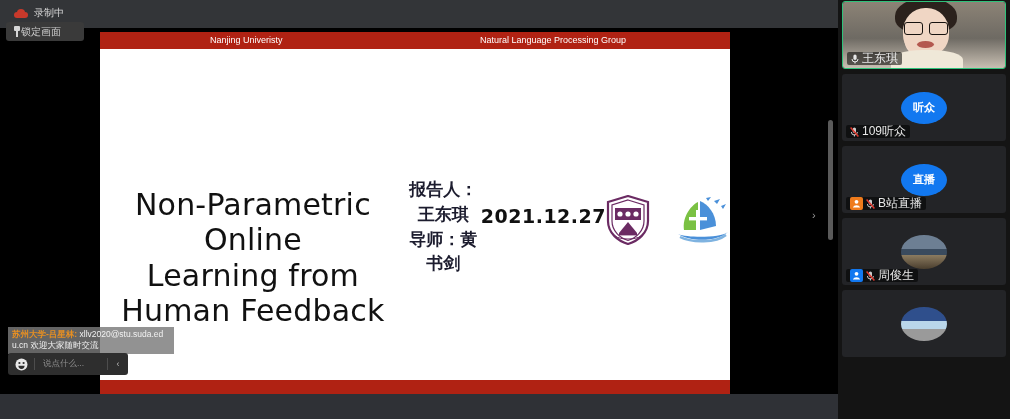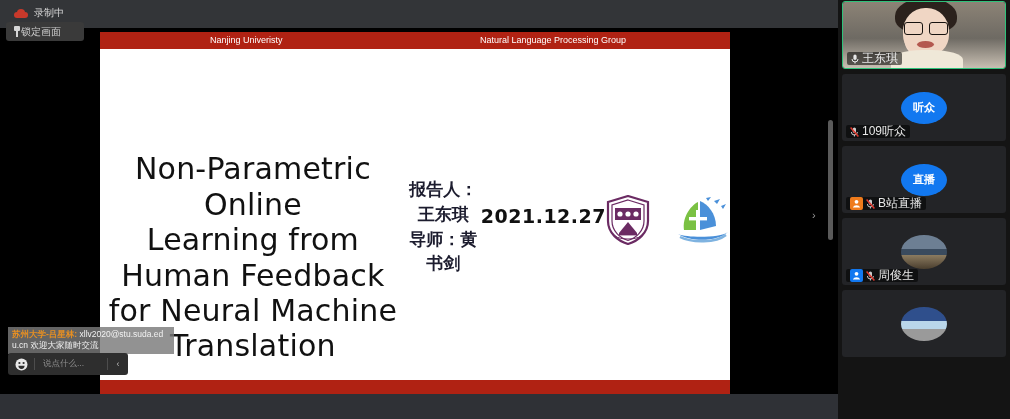--- a/index.html
+++ b/index.html
@@ -239,21 +239,20 @@
       <div class="slide-header">
         <span class="sh-left">Nanjing Univeristy</span>
         <span class="sh-right">Natural Language Processing Group</span>
       </div>
 
       <div class="slide-body">
 
         <div class="slide-title">
           <div>Non-Parametric Online</div>
           <div>Learning from Human Feedback</div>
-          <div>for Neural Machine Translation</div>
         </div>
 
         <div class="slide-meta">
           <div>报告人：王东琪</div>
           <div>导师：黄书剑</div>
         </div>
 
         <div class="slide-date">2021.12.27</div>
 
         <div class="slide-logos">

